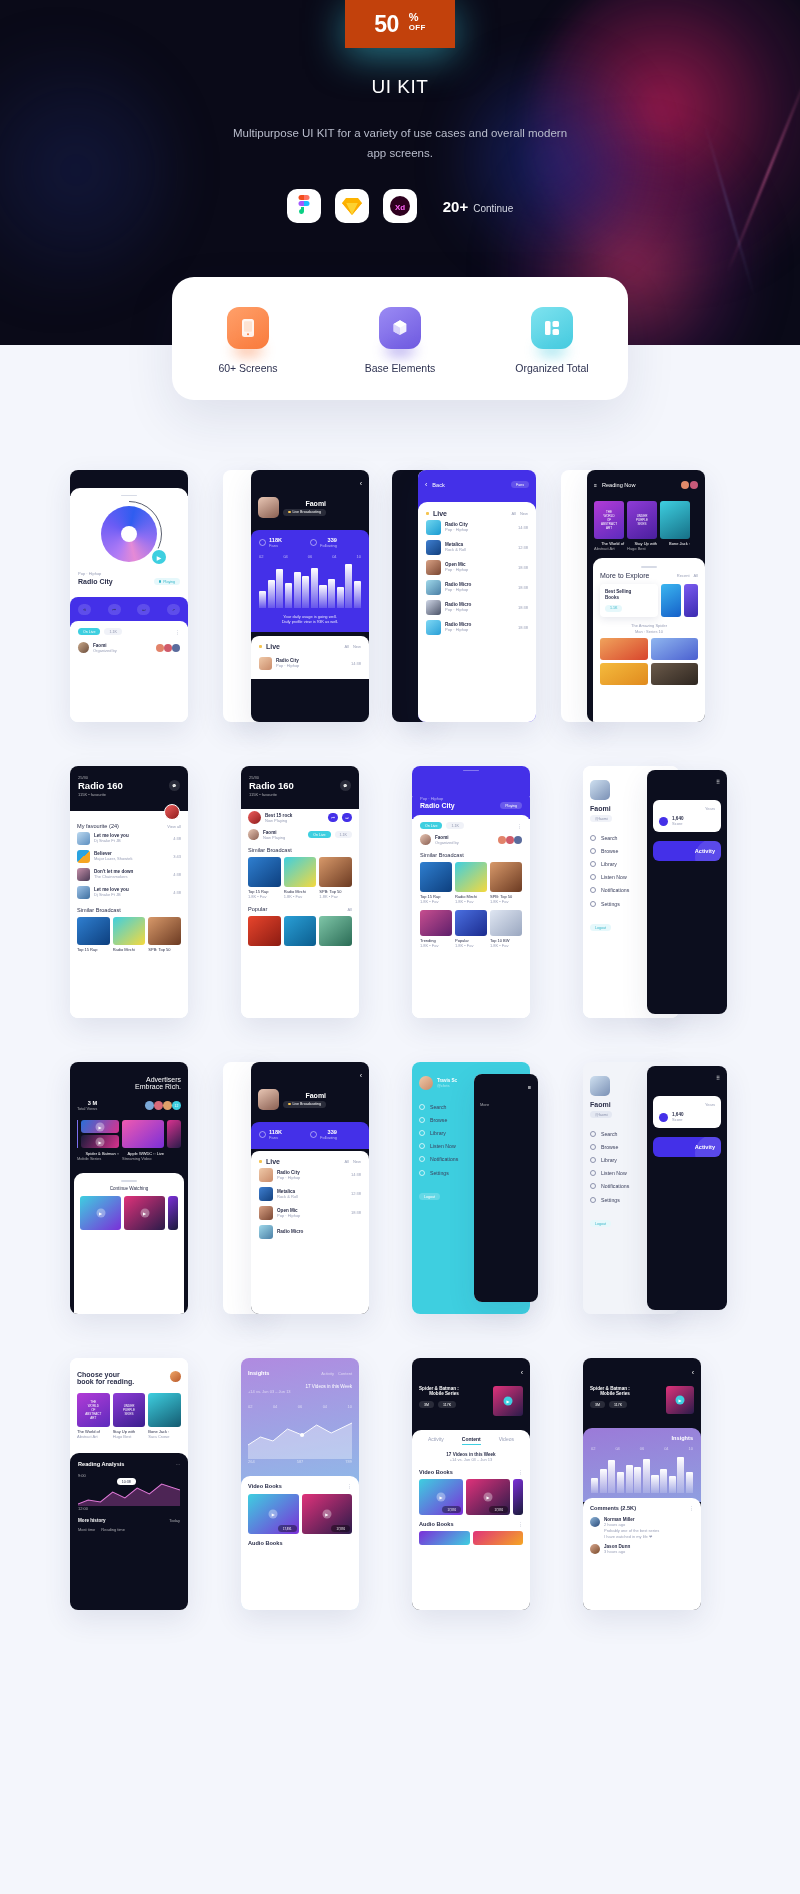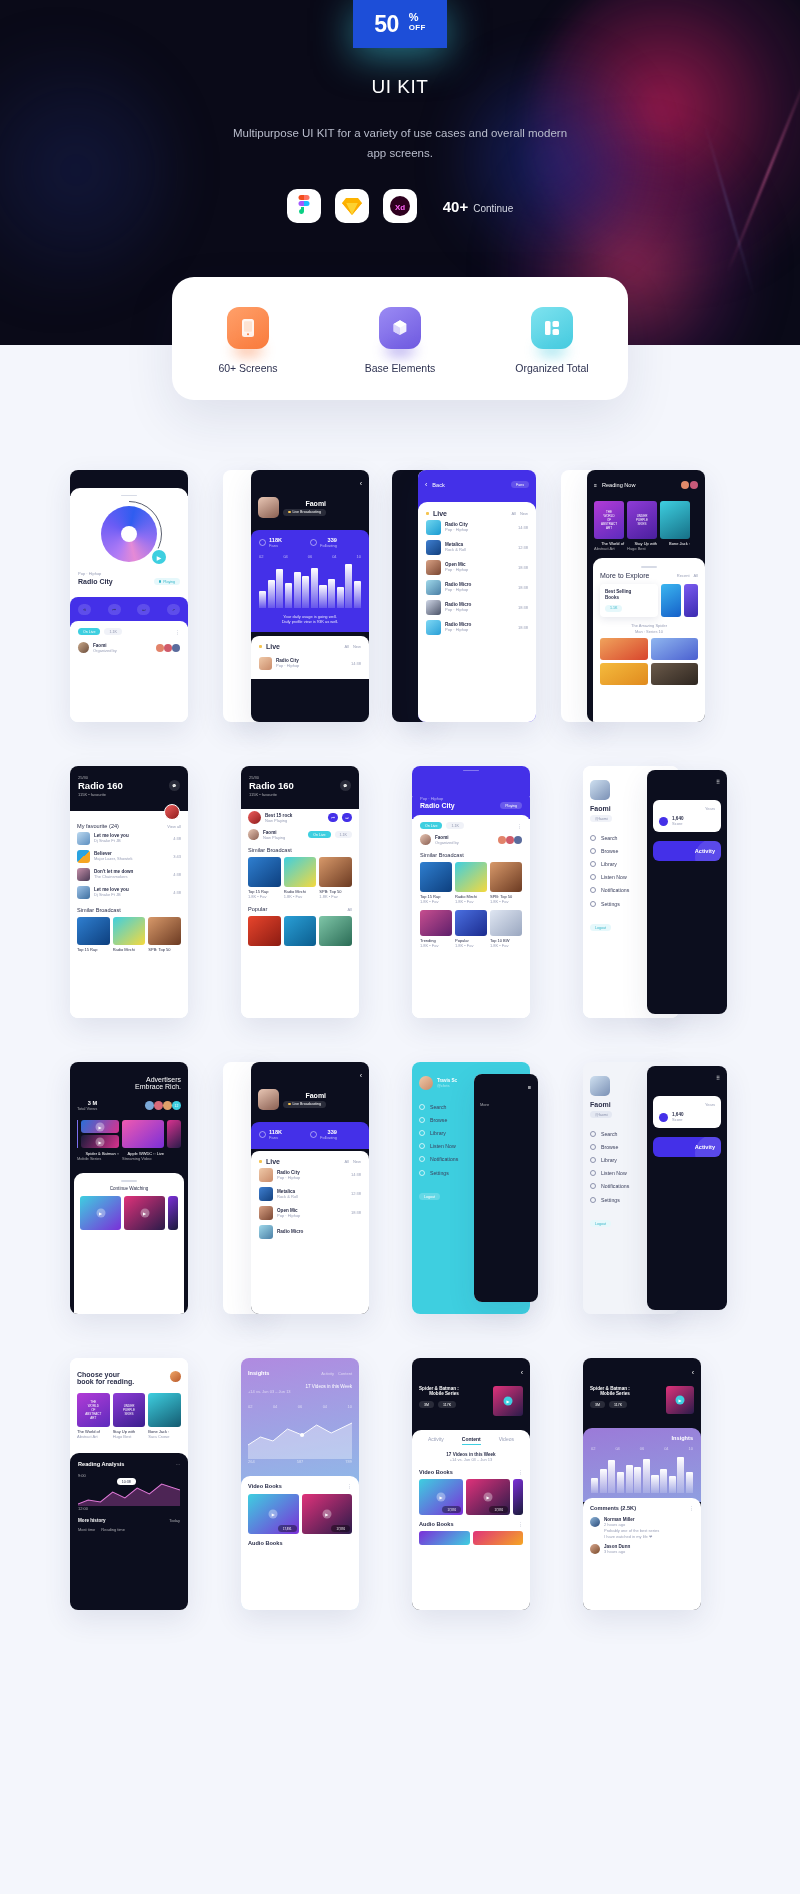--- a/index.html
+++ b/index.html
@@ -14,21 +14,21 @@
     background:radial-gradient(circle at 50% 50%, rgba(230,60,120,.55), rgba(90,20,110,.22) 50%, rgba(10,10,24,0) 75%);filter:blur(18px);}
   .hero .glow-c{position:absolute;right:150px;top:30px;width:200px;height:260px;border-radius:50%;
     background:radial-gradient(circle at 50% 50%, rgba(40,60,190,.45), rgba(10,10,24,0) 70%);filter:blur(20px);}
   .hero .glow-d{position:absolute;left:-80px;top:40px;width:260px;height:260px;border-radius:50%;
     background:radial-gradient(circle at 60% 50%, rgba(25,35,90,.5), rgba(10,10,24,0) 70%);filter:blur(20px);}
   .hero .streak{position:absolute;right:30px;top:60px;width:2px;height:220px;transform:rotate(22deg);
     background:linear-gradient(180deg, rgba(255,90,160,0), rgba(255,120,180,.55), rgba(255,90,160,0));filter:blur(1px);}
   .hero .streak2{position:absolute;right:70px;top:120px;width:1px;height:180px;transform:rotate(-16deg);
     background:linear-gradient(180deg, rgba(130,160,255,0), rgba(150,180,255,.4), rgba(130,160,255,0));filter:blur(1px);}
 
-  .badge{position:absolute;left:50%;transform:translateX(-50%);top:0;width:94px;height:48px;background:#1d4ed8;
+  .badge{position:absolute;left:50%;transform:translateX(-50%);top:0;width:110px;height:48px;background:#c2410c;
     display:flex;align-items:center;justify-content:center;gap:10px;box-shadow:0 8px 38px rgba(62,207,224,.55);}
   .badge .num{color:#fff;font-size:23px;font-weight:bold;letter-spacing:-.5px;}
   .badge .sup{display:flex;flex-direction:column;align-items:flex-start;line-height:1;margin-top:-4px;}
   .badge .pct{color:#fff;font-size:11px;font-weight:bold;}
   .badge .off{color:#fff;font-size:8px;font-weight:bold;letter-spacing:.3px;margin-top:1px;}
 
   .hero-inner{position:relative;z-index:3;text-align:center;padding-top:76px;}
   .title-row{display:flex;align-items:flex-end;justify-content:center;gap:10px;}
   .title-main{color:#fff;font-size:54px;font-weight:normal;letter-spacing:1px;line-height:1;}
   .title-sub{color:#fff;font-size:19px;letter-spacing:.5px;padding-bottom:5px;}
@@ -138,21 +138,21 @@
             <path d="M20 6h-4l-6 12z" fill="#fdad00"></path>
           </svg>
         </div>
         <div class="tool">
           <svg width="22" height="22" viewBox="0 0 22 22">
             <circle cx="11" cy="11" r="10" fill="#2e001f"></circle>
             <text x="11" y="14.5" font-size="8" font-family="Liberation Sans, sans-serif" fill="#ff61f6" text-anchor="middle" font-weight="bold">Xd</text>
           </svg>
         </div>
         <div class="screens-count">
-          <span class="n">40+</span>
+          <span class="n">20+</span>
           <span class="l">Continue</span>
         </div>
       </div>
     </div>
   </div>
 
   <div class="feature-wrap">
     <div class="feature-card">
 
       <div class="feature">

